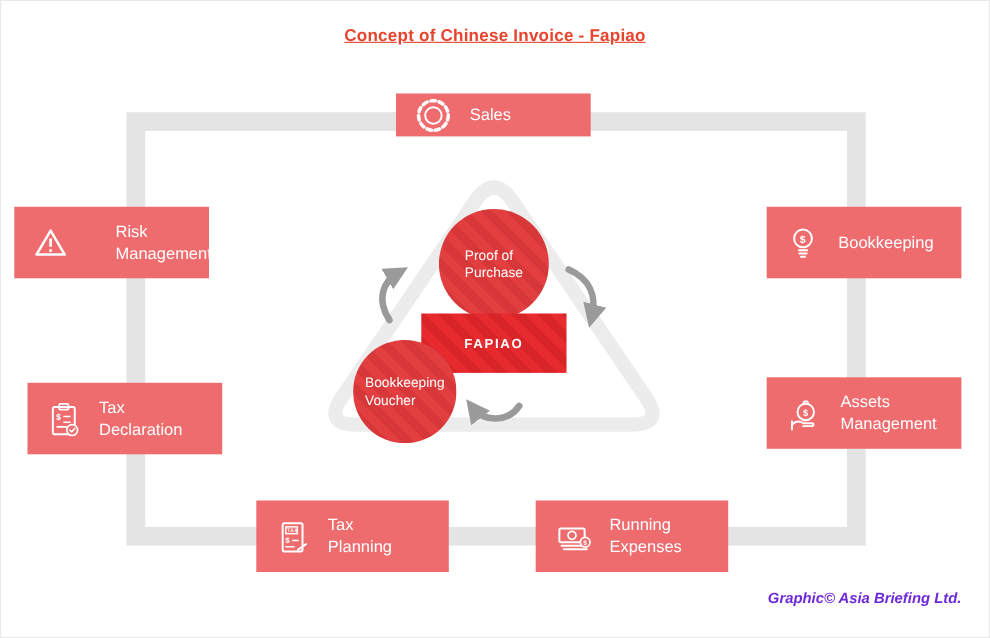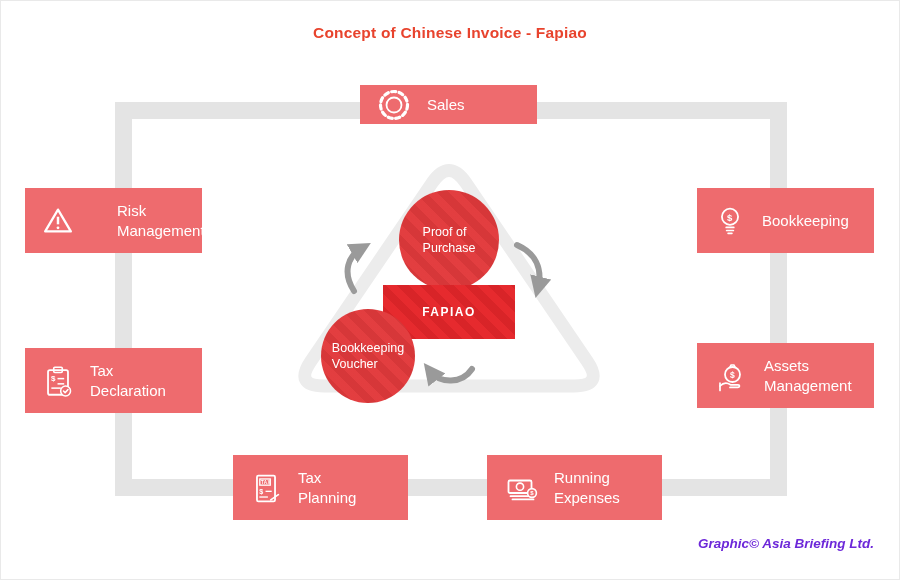--- a/index.html
+++ b/index.html
@@ -3,21 +3,21 @@
 <meta charset="utf-8">
 <style>
   html,body{margin:0;padding:0;background:#fff;}
   .page{
     position:relative;width:900px;height:580px;overflow:hidden;background:#fff;
     box-shadow:inset 0 0 0 1px #e9e9e9;
     font-family:"Liberation Sans",sans-serif;
   }
   .title{
     position:absolute;top:24px;left:0;width:100%;text-align:center;margin:0;
-    font-size:15.5px;font-weight:600;color:#e8432d;letter-spacing:.2px;
+    font-size:15.5px;font-weight:600;color:#e8432d;letter-spacing:.2px;text-decoration:underline;
   }
   .frame{
     position:absolute;left:115px;top:102px;width:672px;height:394px;
     box-sizing:border-box;border:17px solid #e4e4e4;z-index:1;
   }
   .overlay{position:absolute;left:0;top:0;z-index:2;pointer-events:none;}
   .circle{
     position:absolute;border-radius:50%;color:#fff;display:flex;align-items:center;justify-content:center;
     text-align:left;font-size:12.5px;line-height:1.3;white-space:pre-line;
     background-color:#e23a3c;
@@ -35,21 +35,21 @@
   }
   .box{
     position:absolute;background:#ee6b6e;color:#fff;z-index:6;
     display:flex;align-items:center;gap:13px;box-sizing:border-box;padding:0 8px 0 14px;
   }
   .box .label{white-space:pre-line;font-size:15px;line-height:1.3;}
   .box .icon{flex:0 0 auto;display:flex;align-items:center;justify-content:center;}
   .box .icon svg{display:block;}
   svg text{font-family:"Liberation Sans",sans-serif;font-weight:bold;}
   #box-sales{left:360px;top:85px;width:177px;height:39px;}
-  #box-risk{left:25px;top:188px;width:177px;height:65px;gap:40px;}
+  #box-risk{left:13px;top:188px;width:177px;height:65px;gap:40px;}
   #box-taxdecl{left:25px;top:348px;width:177px;height:65px;}
   #box-procurement{left:697px;top:188px;width:177px;height:65px;}
   #box-assets{left:697px;top:343px;width:177px;height:65px;}
   #box-taxplan{left:233px;top:455px;width:175px;height:65px;}
   #box-running{left:487px;top:455px;width:175px;height:65px;}
   .credit{
     position:absolute;right:26px;top:536px;font-style:italic;font-weight:600;
     font-size:13.5px;color:#6d28d9;
   }
 </style>

